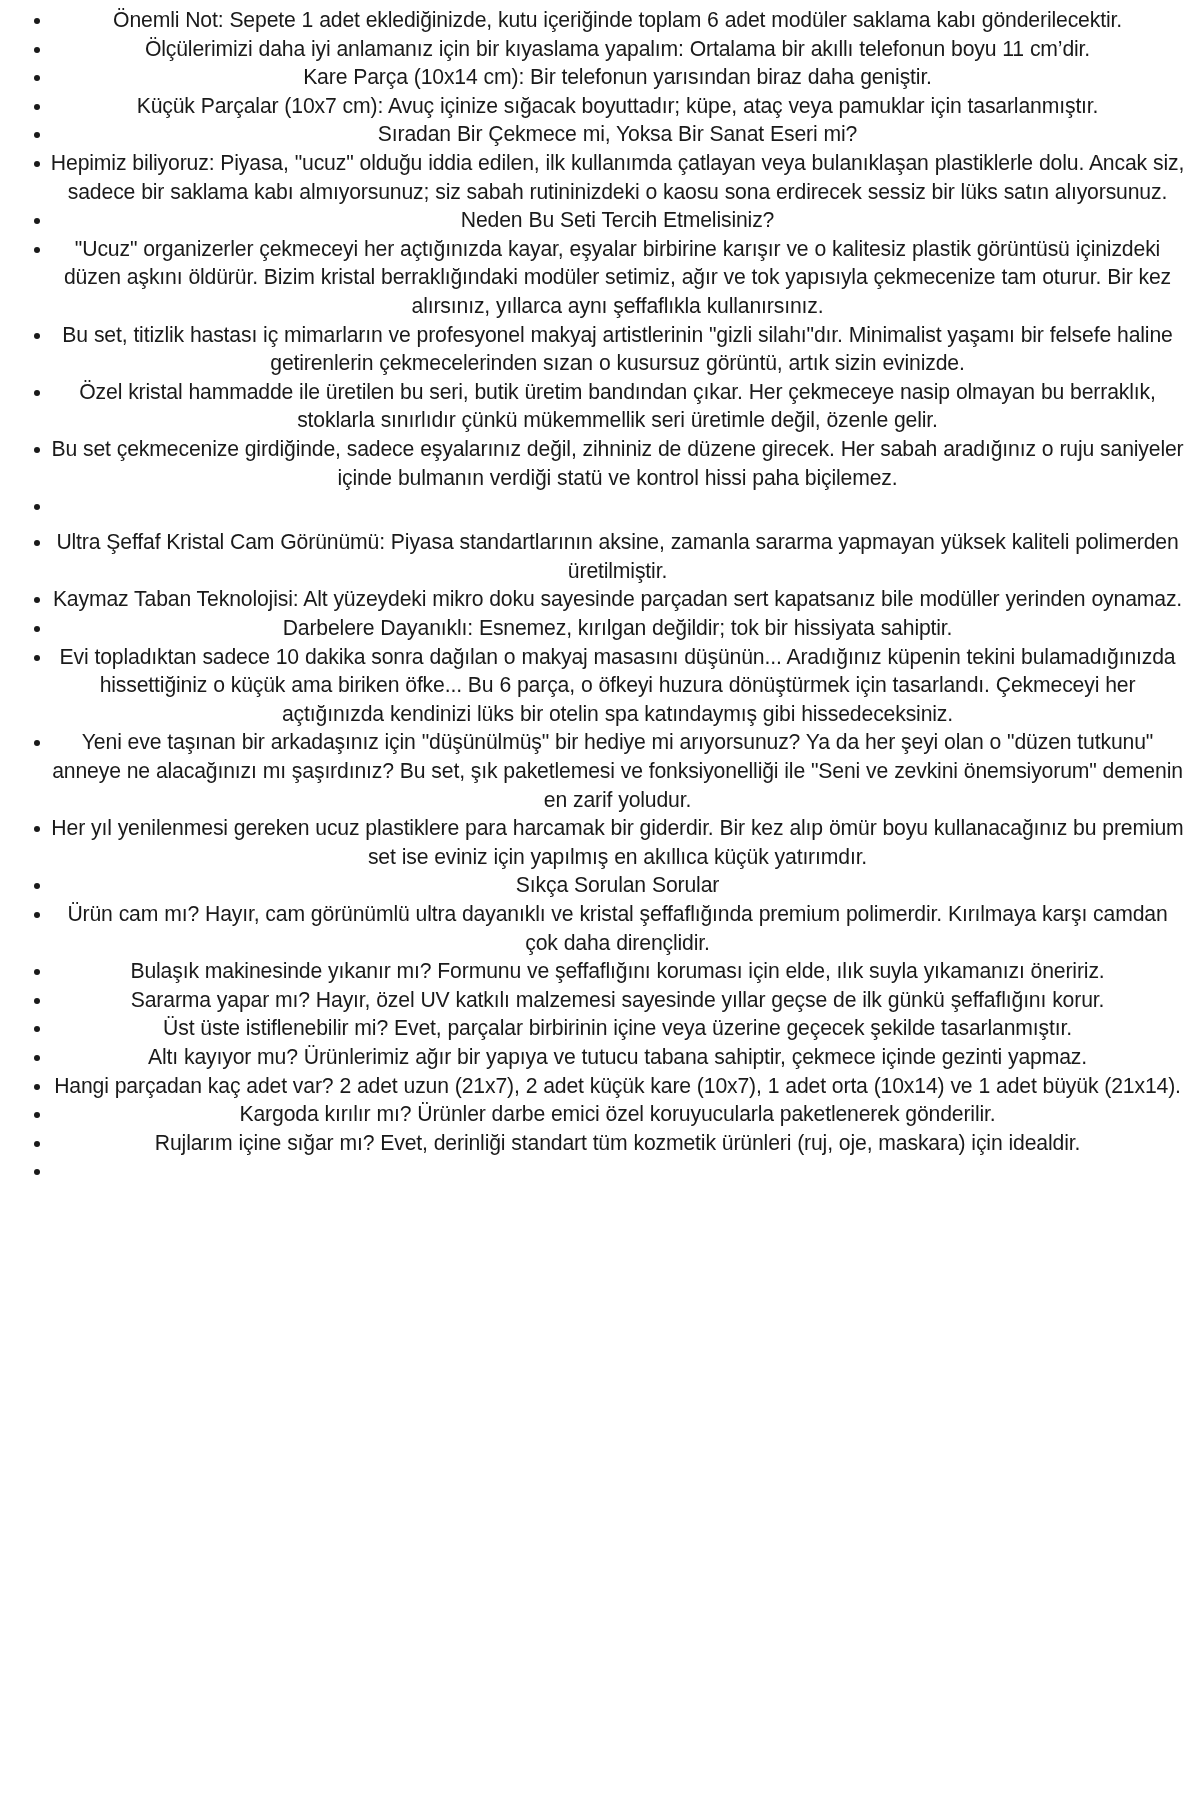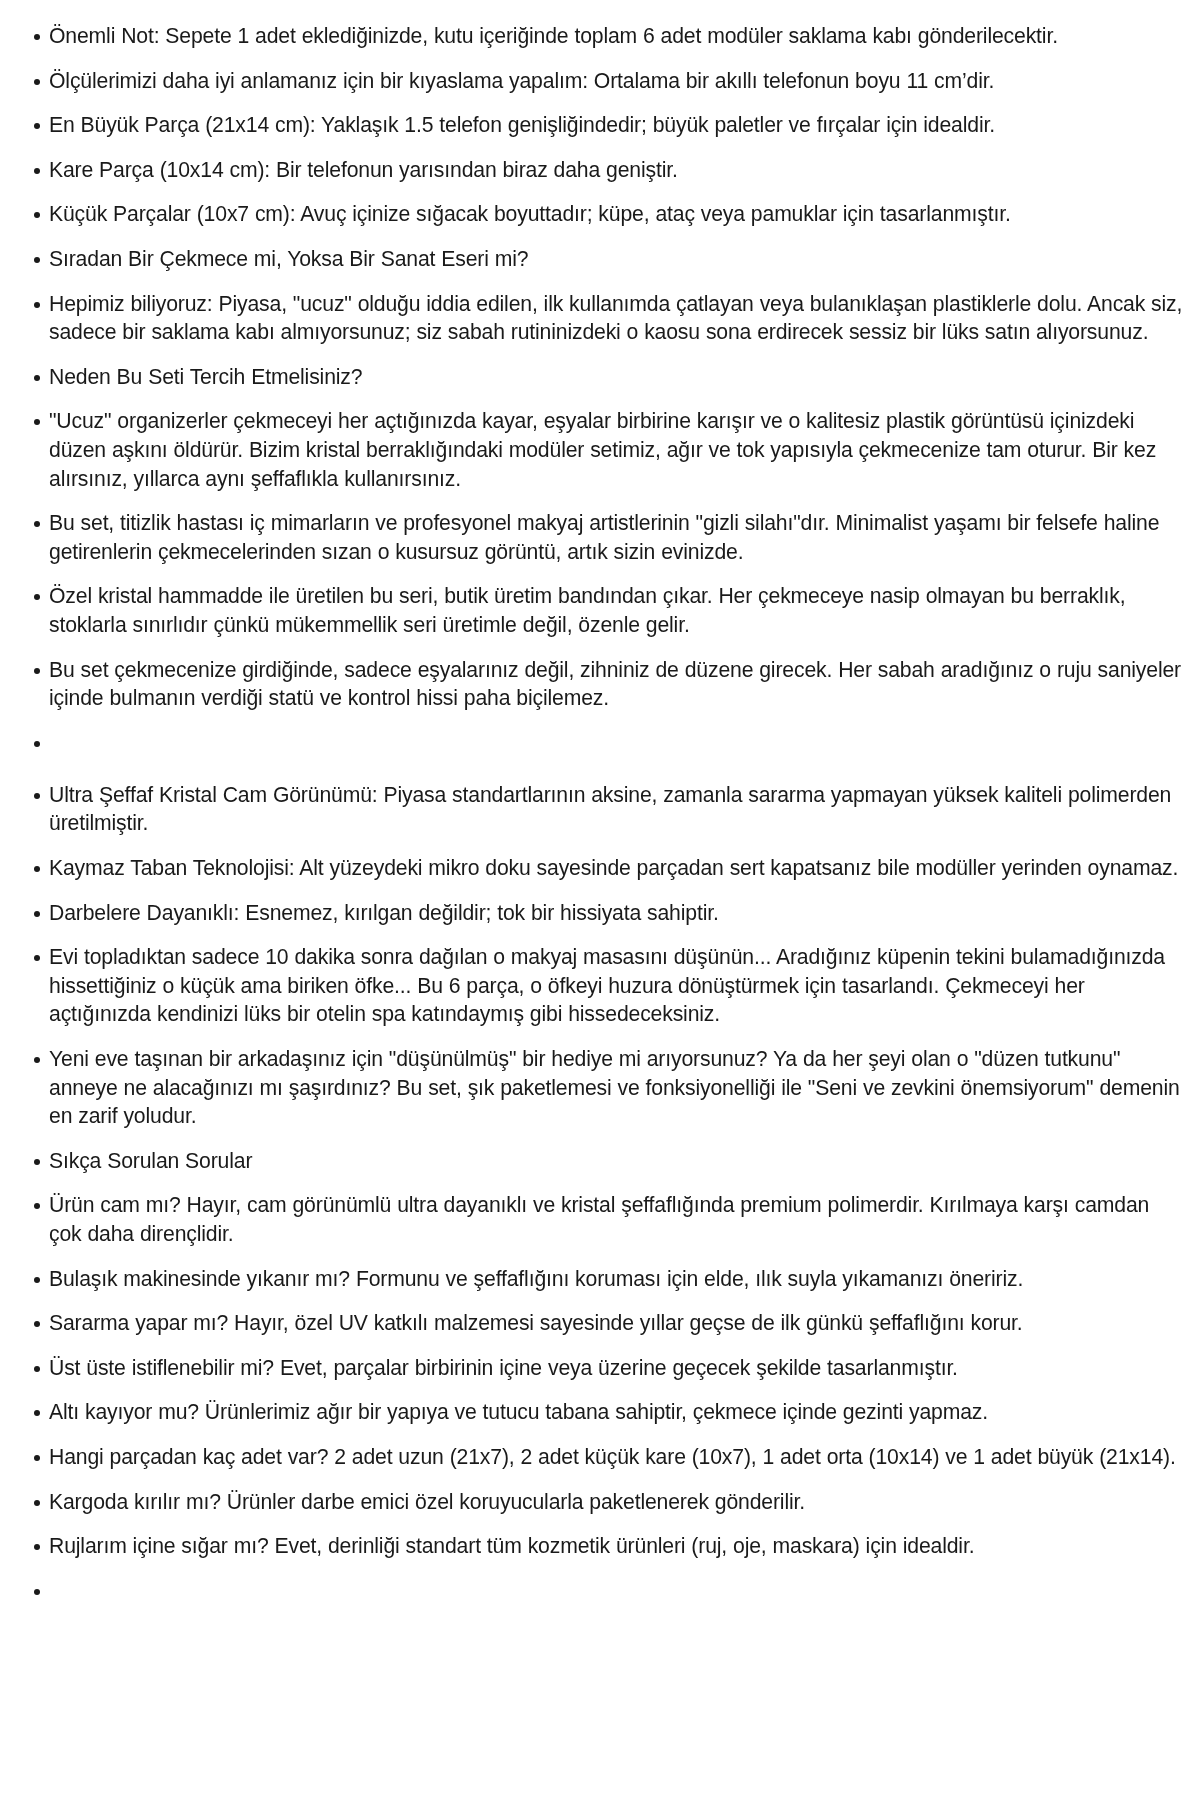--- a/index.html
+++ b/index.html
@@ -26,27 +26,27 @@
 
   ul.bullet-list {
     list-style: none;
     margin: 0;
     padding: 0;
   }
 
   li.bullet-item {
     position: relative;
     padding-left: 35px;
-    margin: 16px 0 0 0;
+    margin: 0 0 0 0;
     font-size: 21.2px;
     line-height: 28.6px;
     letter-spacing: -0.15px;
     word-spacing: 0.2px;
     color: #1a1a1a;
-    text-align: left;
+    text-align: center;
     -webkit-font-smoothing: antialiased;
   }
 
   li.bullet-item::before {
     content: "";
     position: absolute;
     left: 20px;
     top: 12px;
     width: 6px;
     height: 6px;
@@ -71,23 +71,20 @@
 </head>
 <body>
 
 <div class="page">
   <ul class="bullet-list">
       <li class="bullet-item">
         <span class="bullet-text">Önemli Not: Sepete 1 adet eklediğinizde, kutu içeriğinde toplam 6 adet modüler saklama kabı gönderilecektir.</span>
       </li>
       <li class="bullet-item">
         <span class="bullet-text">Ölçülerimizi daha iyi anlamanız için bir kıyaslama yapalım: Ortalama bir akıllı telefonun boyu 11 cm’dir.</span>
-      </li>
-      <li class="bullet-item">
-        <span class="bullet-text">En Büyük Parça (21x14 cm): Yaklaşık 1.5 telefon genişliğindedir; büyük paletler ve fırçalar için idealdir.</span>
       </li>
       <li class="bullet-item">
         <span class="bullet-text">Kare Parça (10x14 cm): Bir telefonun yarısından biraz daha geniştir.</span>
       </li>
       <li class="bullet-item">
         <span class="bullet-text">Küçük Parçalar (10x7 cm): Avuç içinize sığacak boyuttadır; küpe, ataç veya pamuklar için tasarlanmıştır.</span>
       </li>
       <li class="bullet-item">
         <span class="bullet-text">Sıradan Bir Çekmece mi, Yoksa Bir Sanat Eseri mi?</span>
       </li>
@@ -119,20 +116,23 @@
       <li class="bullet-item">
         <span class="bullet-text">Darbelere Dayanıklı: Esnemez, kırılgan değildir; tok bir hissiyata sahiptir.</span>
       </li>
       <li class="bullet-item">
         <span class="bullet-text">Evi topladıktan sadece 10 dakika sonra dağılan o makyaj masasını düşünün... Aradığınız küpenin tekini bulamadığınızda hissettiğiniz o küçük ama biriken öfke... Bu 6 parça, o öfkeyi huzura dönüştürmek için tasarlandı. Çekmeceyi her açtığınızda kendinizi lüks bir otelin spa katındaymış gibi hissedeceksiniz.</span>
       </li>
       <li class="bullet-item">
         <span class="bullet-text">Yeni eve taşınan bir arkadaşınız için "düşünülmüş" bir hediye mi arıyorsunuz? Ya da her şeyi olan o "düzen tutkunu" anneye ne alacağınızı mı şaşırdınız? Bu set, şık paketlemesi ve fonksiyonelliği ile "Seni ve zevkini önemsiyorum" demenin en zarif yoludur.</span>
       </li>
       <li class="bullet-item">
+        <span class="bullet-text">Her yıl yenilenmesi gereken ucuz plastiklere para harcamak bir giderdir. Bir kez alıp ömür boyu kullanacağınız bu premium set ise eviniz için yapılmış en akıllıca küçük yatırımdır.</span>
+      </li>
+      <li class="bullet-item">
         <span class="bullet-text">Sıkça Sorulan Sorular</span>
       </li>
       <li class="bullet-item">
         <span class="bullet-text">Ürün cam mı? Hayır, cam görünümlü ultra dayanıklı ve kristal şeffaflığında premium polimerdir. Kırılmaya karşı camdan çok daha dirençlidir.</span>
       </li>
       <li class="bullet-item">
         <span class="bullet-text">Bulaşık makinesinde yıkanır mı? Formunu ve şeffaflığını koruması için elde, ılık suyla yıkamanızı öneririz.</span>
       </li>
       <li class="bullet-item">
         <span class="bullet-text">Sararma yapar mı? Hayır, özel UV katkılı malzemesi sayesinde yıllar geçse de ilk günkü şeffaflığını korur.</span>

